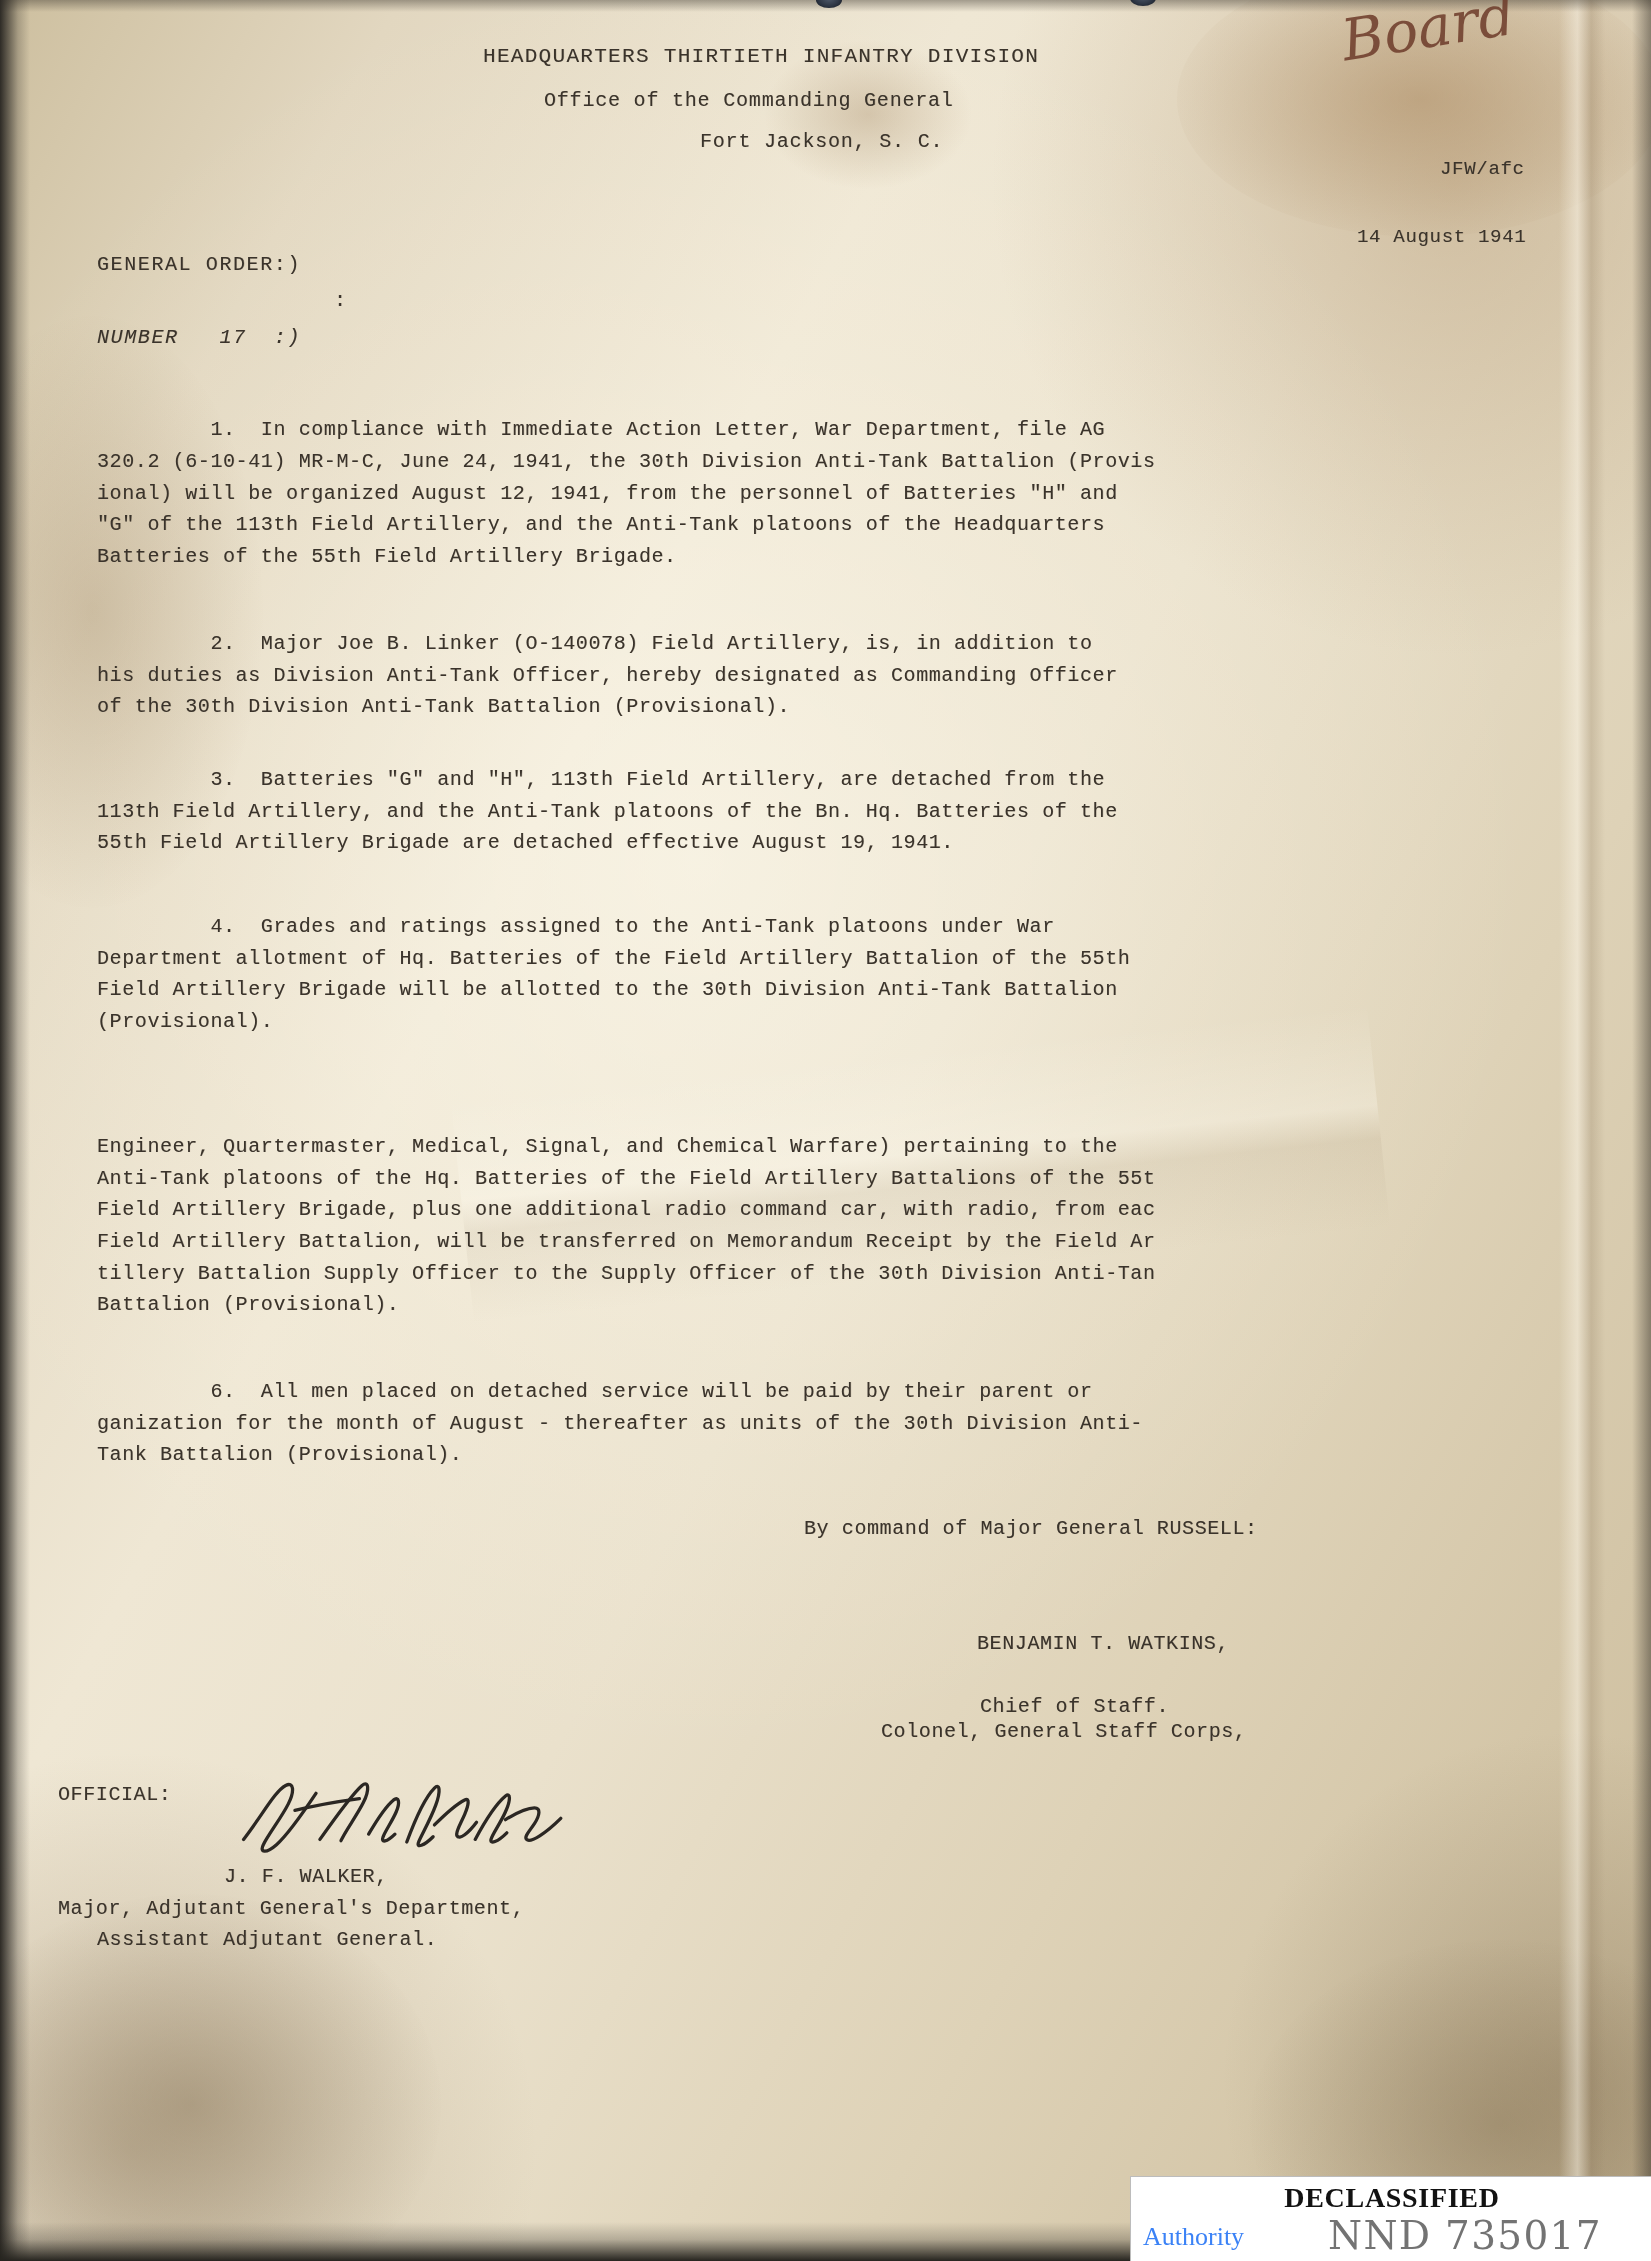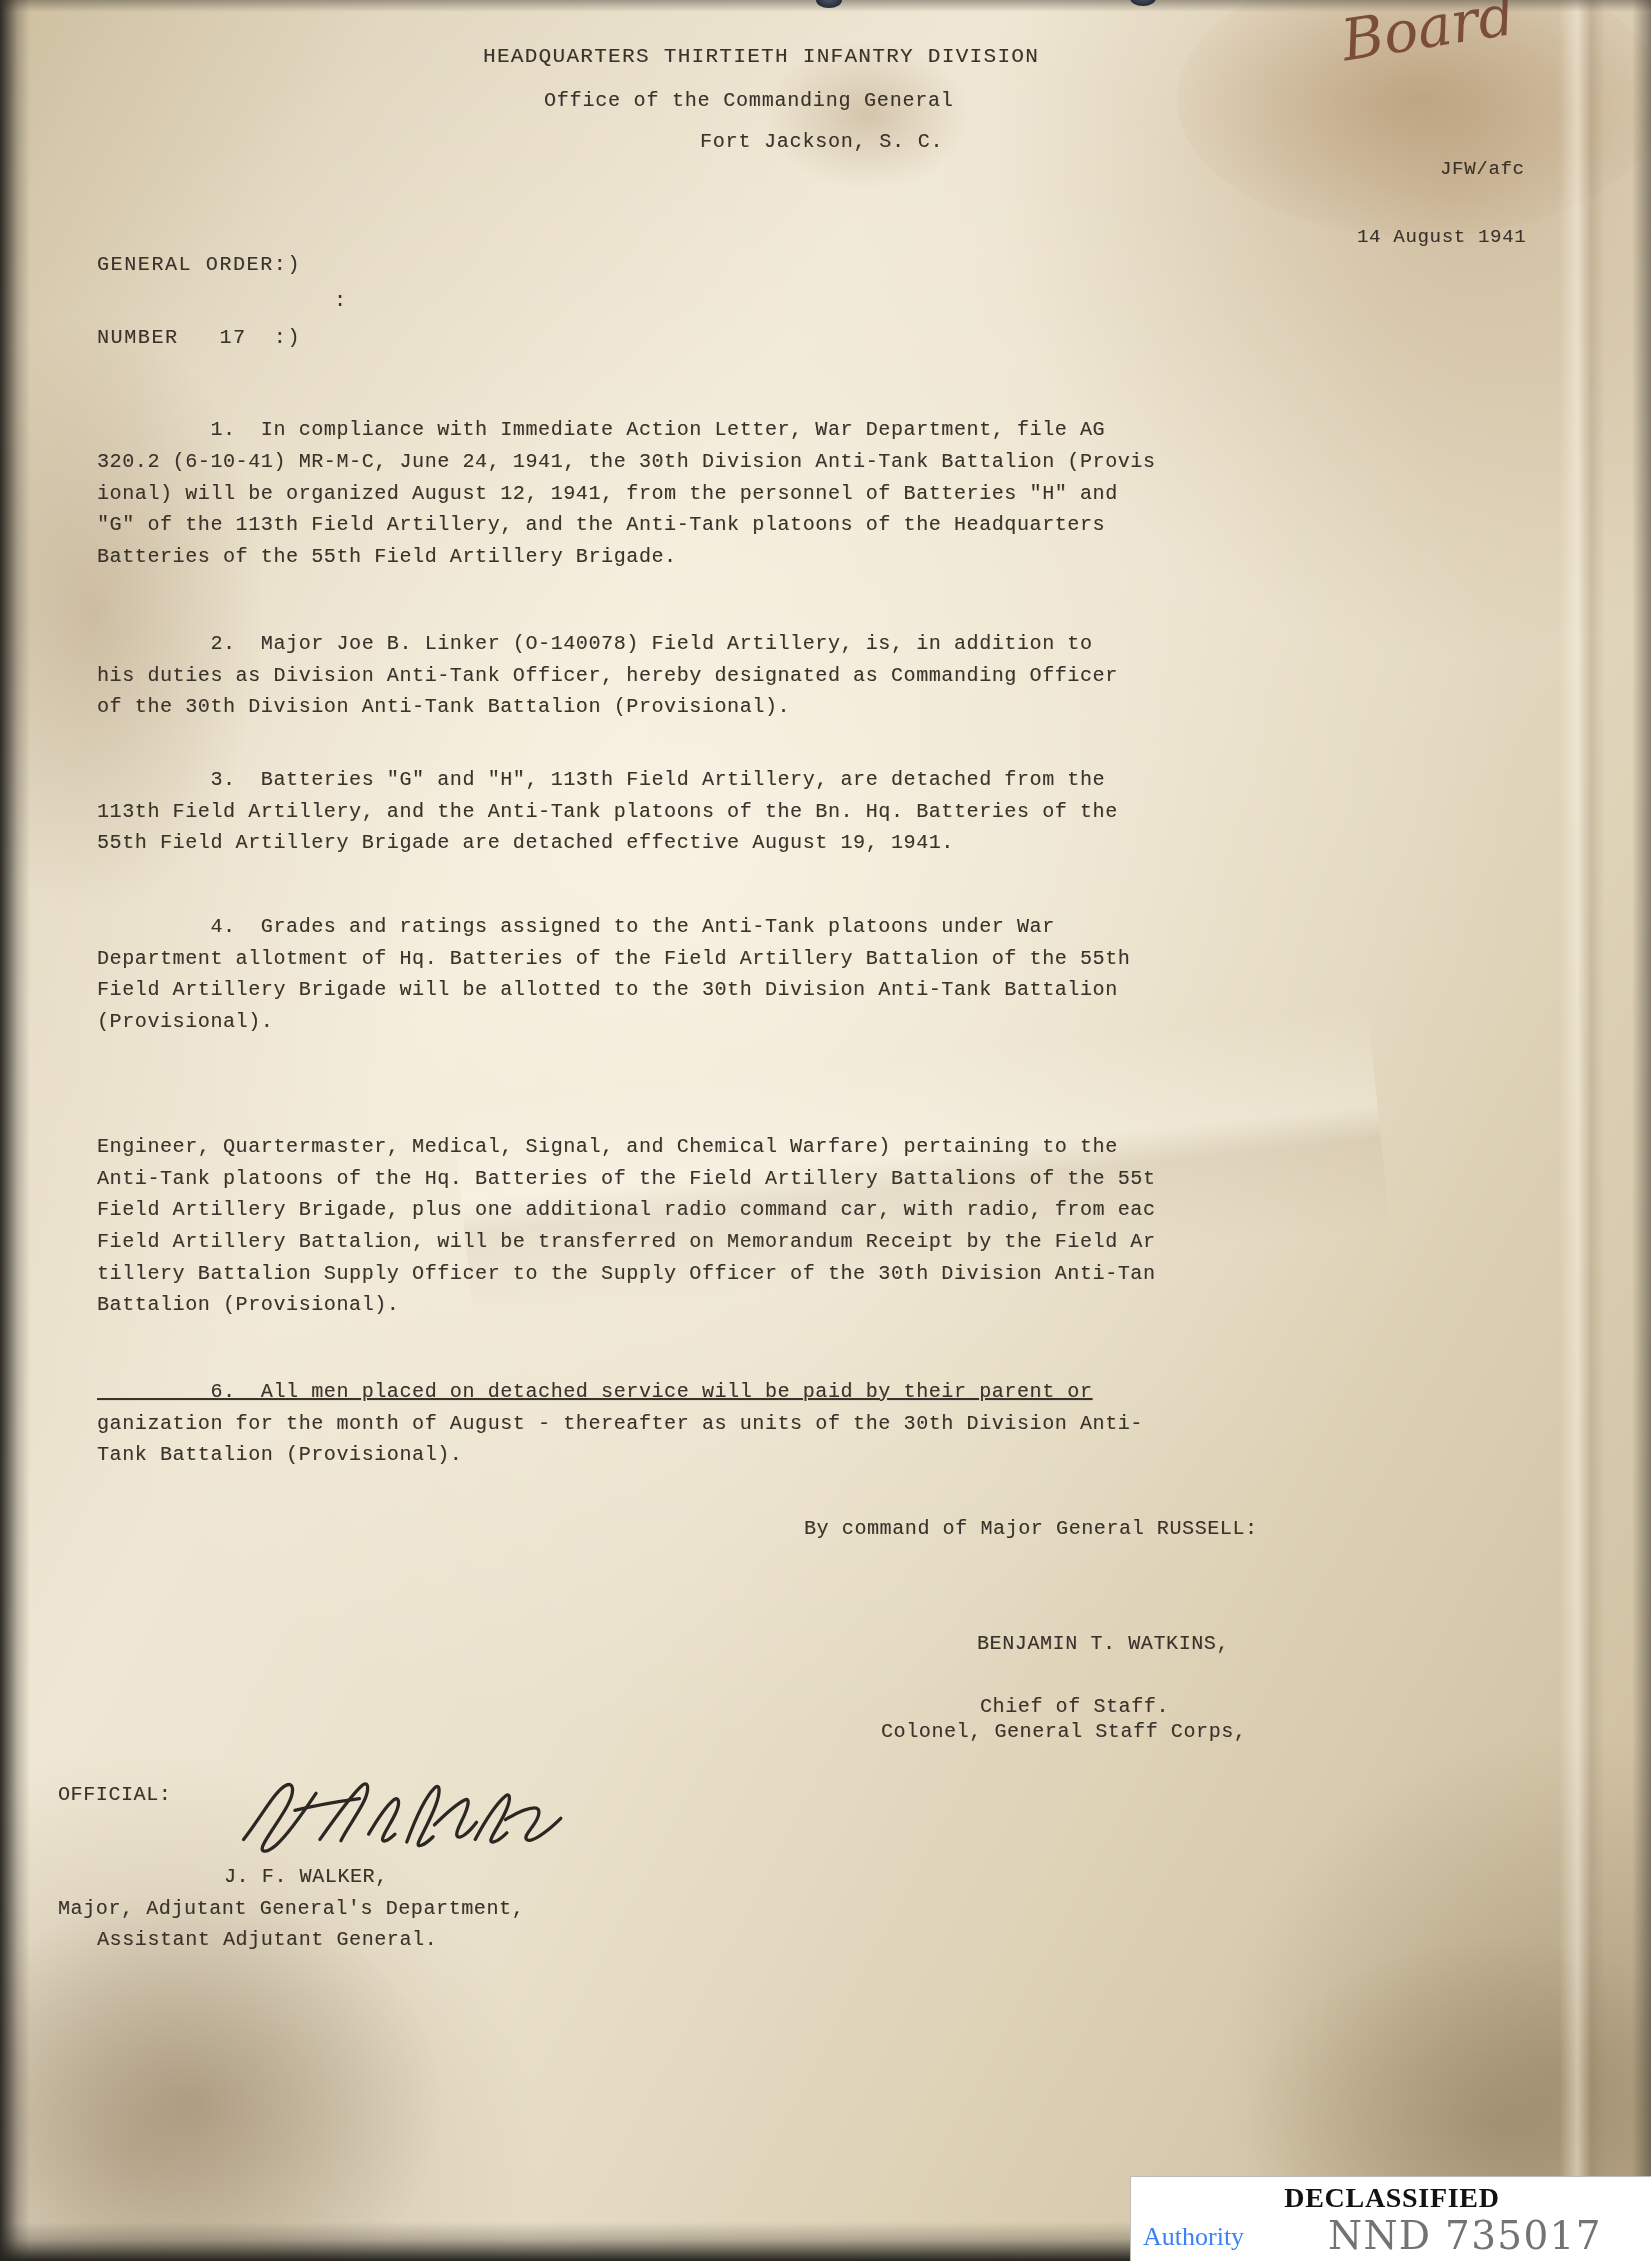--- a/index.html
+++ b/index.html
@@ -188,21 +188,21 @@
     <div class="txt sub" style="left:544px; top:89px;">Office of the Commanding General</div>
     <div class="txt sub" style="left:700px; top:130px;">Fort Jackson, S. C.</div>
 
     <div id="handwriting">Board</div>
 
     <div class="txt small" style="left:1440px; top:158px;">JFW/afc</div>
     <div class="txt small" style="left:1357px; top:226px;">14 August 1941</div>
 
     <div class="txt sub" style="left:97px; top:253px; letter-spacing:1.6px;">GENERAL ORDER:)</div>
     <div class="txt sub" style="left:334px; top:289px;">:</div>
-    <div class="txt sub" style="left:97px; top:326px; letter-spacing:1.6px;">NUMBER   17  :)</div>
+    <div class="txt sub" style="left:97px; top:326px; letter-spacing:1.6px;font-style:italic;">NUMBER   17  :)</div>
 
     <div class="txt body" style="left:97px; top:414px;">         1.  In compliance with Immediate Action Letter, War Department, file AG</div>
     <div class="txt body" style="left:97px; top:446px;">320.2 (6-10-41) MR-M-C, June 24, 1941, the 30th Division Anti-Tank Battalion (Provis</div>
     <div class="txt body" style="left:97px; top:478px;">ional) will be organized August 12, 1941, from the personnel of Batteries "H" and</div>
     <div class="txt body" style="left:97px; top:509px;">"G" of the 113th Field Artillery, and the Anti-Tank platoons of the Headquarters</div>
     <div class="txt body" style="left:97px; top:541px;">Batteries of the 55th Field Artillery Brigade.</div>
 
     <div class="txt body" style="left:97px; top:628px;">         2.  Major Joe B. Linker (O-140078) Field Artillery, is, in addition to</div>
     <div class="txt body" style="left:97px; top:660px;">his duties as Division Anti-Tank Officer, hereby designated as Commanding Officer</div>
     <div class="txt body" style="left:97px; top:691px;">of the 30th Division Anti-Tank Battalion (Provisional).</div>
@@ -216,21 +216,21 @@
     <div class="txt body" style="left:97px; top:974px;">Field Artillery Brigade will be allotted to the 30th Division Anti-Tank Battalion</div>
     <div class="txt body" style="left:97px; top:1006px;">(Provisional).</div>
 
     <div class="txt body" style="left:97px; top:1131px;">Engineer, Quartermaster, Medical, Signal, and Chemical Warfare) pertaining to the</div>
     <div class="txt body" style="left:97px; top:1163px;">Anti-Tank platoons of the Hq. Batteries of the Field Artillery Battalions of the 55t</div>
     <div class="txt body" style="left:97px; top:1226px;">Field Artillery Battalion, will be transferred on Memorandum Receipt by the Field Ar</div>
     <div class="txt body" style="left:97px; top:1194px;">Field Artillery Brigade, plus one additional radio command car, with radio, from eac</div>
     <div class="txt body" style="left:97px; top:1258px;">tillery Battalion Supply Officer to the Supply Officer of the 30th Division Anti-Tan</div>
     <div class="txt body" style="left:97px; top:1289px;">Battalion (Provisional).</div>
 
-    <div class="txt body" style="left:97px; top:1376px;text-decoration:underline;">         6.  All men placed on detached service will be paid by their parent or</div>
+    <div class="txt body" style="left:97px; top:1376px;">         6.  All men placed on detached service will be paid by their parent or</div>
     <div class="txt body" style="left:97px; top:1408px;">ganization for the month of August - thereafter as units of the 30th Division Anti-</div>
     <div class="txt body" style="left:97px; top:1439px;">Tank Battalion (Provisional).</div>
 
     <div class="txt body" style="left:804px; top:1513px;">By command of Major General RUSSELL:</div>
 
     <div class="txt body" style="left:977px; top:1628px;">BENJAMIN T. WATKINS,</div>
     <div class="txt body" style="left:881px; top:1716px;">Colonel, General Staff Corps,</div>
     <div class="txt body" style="left:980px; top:1691px;">Chief of Staff.</div>
 
     <div class="txt body" style="left:58px; top:1779px;">OFFICIAL:</div>

